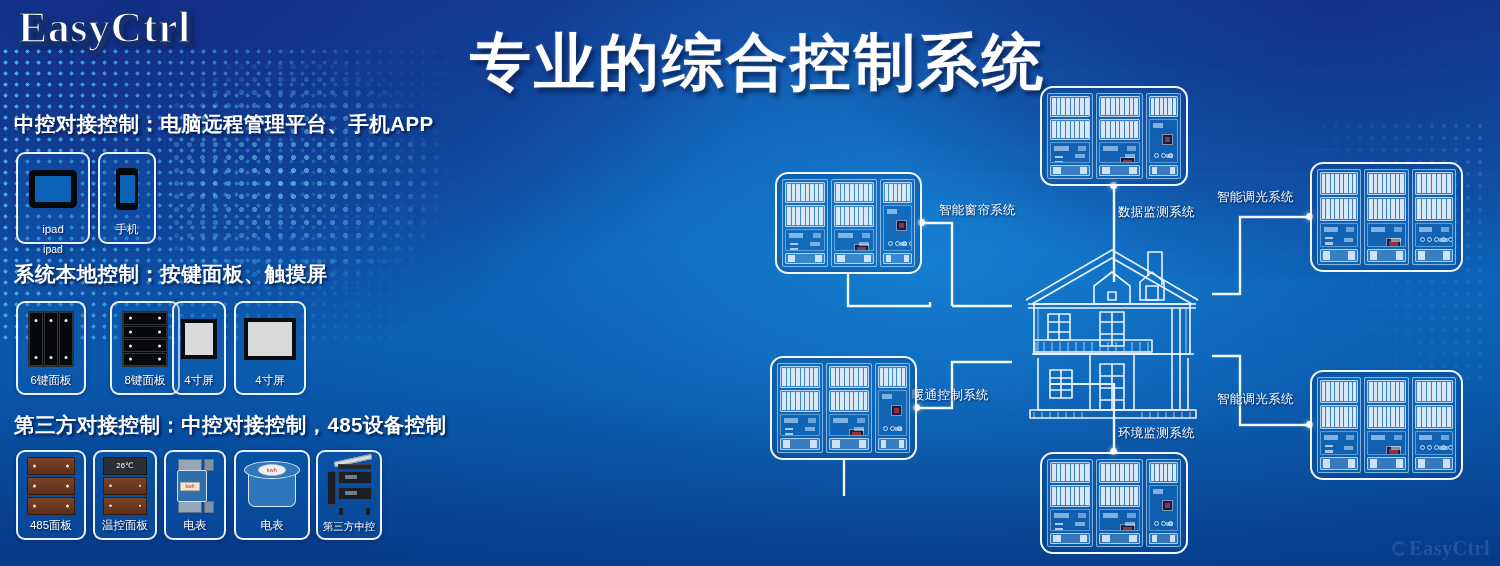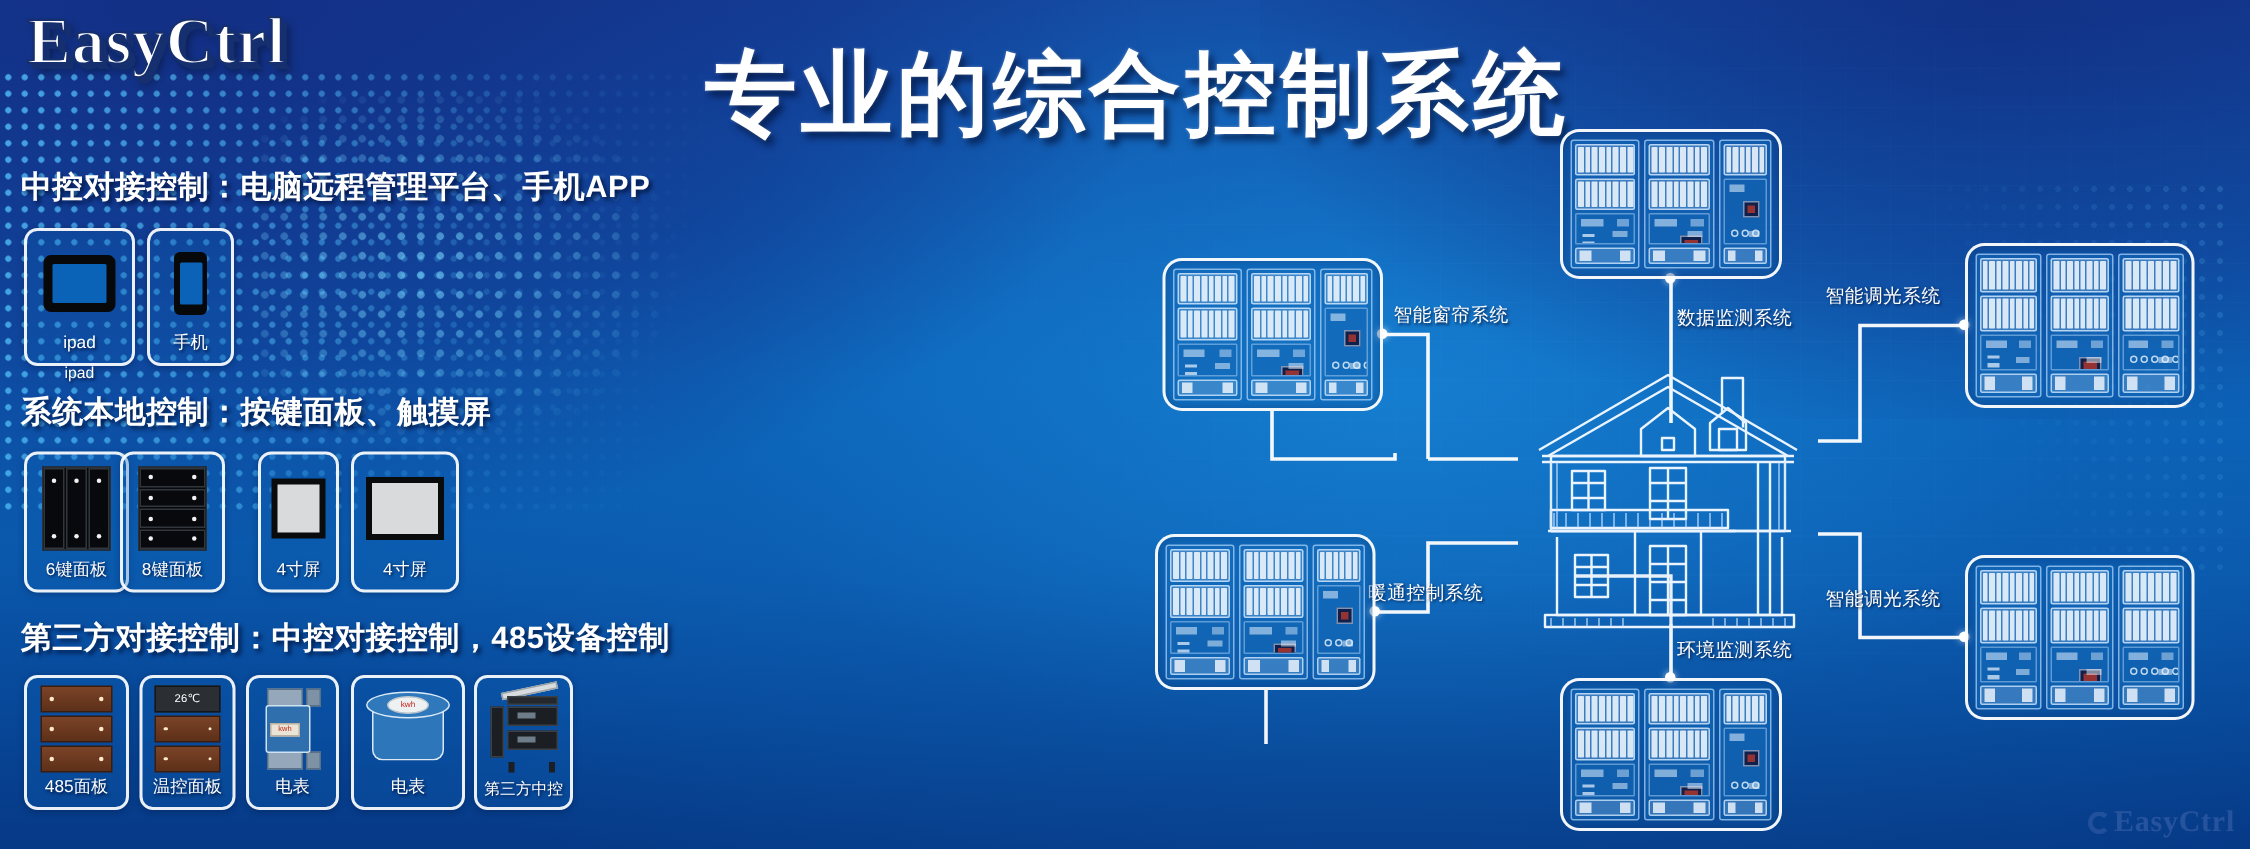--- a/index.html
+++ b/index.html
@@ -122,21 +122,21 @@
   #card-ipad { left:16px;  top:152px; width:74px;  height:92px; }
   #card-phone{ left:98px;  top:152px; width:58px;  height:92px; }
   #card-pc   { left:164px; top:152px; width:76px;  height:92px; }
   #ipad-sub{
     position:absolute; left:16px; top:243px; width:74px; text-align:center;
     color:#fff; font-size:10.5px; text-shadow:1px 1px 2px rgba(0,18,58,.9);
   }
 
   
   #card-p6 { left:16px;  top:301px; width:70px; height:94px; }
-  #card-p8 { left:80px;  top:301px; width:70px; height:94px;justify-content:space-between; }
+  #card-p8 { left:110px;  top:301px; width:70px; height:94px;justify-content:space-between; }
   #card-s4a{ left:172px; top:301px; width:54px; height:94px; }
   #card-s4b{ left:234px; top:301px; width:72px; height:94px; }
 
   
   #card-485 { left:16px;  top:450px; width:70px; height:90px; }
   #card-temp{ left:93px;  top:450px; width:64px; height:90px; }
   #card-m1  { left:164px; top:450px; width:62px; height:90px; }
   #card-m2  { left:234px; top:450px; width:76px; height:90px; }
   #card-3rd { left:316px; top:450px; width:66px; height:90px; }
 
@@ -455,21 +455,21 @@
       </g>
     </svg>
 
     <div class="wdot" style="left:178px; top:175px;"></div>
     <div class="wdot" style="left:370px; top:138px;"></div>
     <div class="wdot" style="left:566px; top:169px;"></div>
     <div class="wdot" style="left:173px; top:360px;"></div>
     <div class="wdot" style="left:370px; top:404px;"></div>
     <div class="wdot" style="left:566px; top:377px;"></div>
 
-    <div class="node-label" style="left:178px; top:158px;padding-left:11px;">智能窗帘系统</div>
+    <div class="node-label" style="left:188px; top:158px;padding-left:11px;">智能窗帘系统</div>
     <div class="node-label" style="left:378px; top:160px;">数据监测系统</div>
     <div class="node-label" style="left:477px; top:145px;">智能调光系统</div>
     <div class="node-label" style="left:172px; top:343px;">暖通控制系统</div>
     <div class="node-label" style="left:378px; top:381px;">环境监测系统</div>
     <div class="node-label" style="left:477px; top:347px;">智能调光系统</div>
 
     <div class="module" id="mod-curtain">
       <div class="bank">
         <div class="unit">
             <div class="term">

